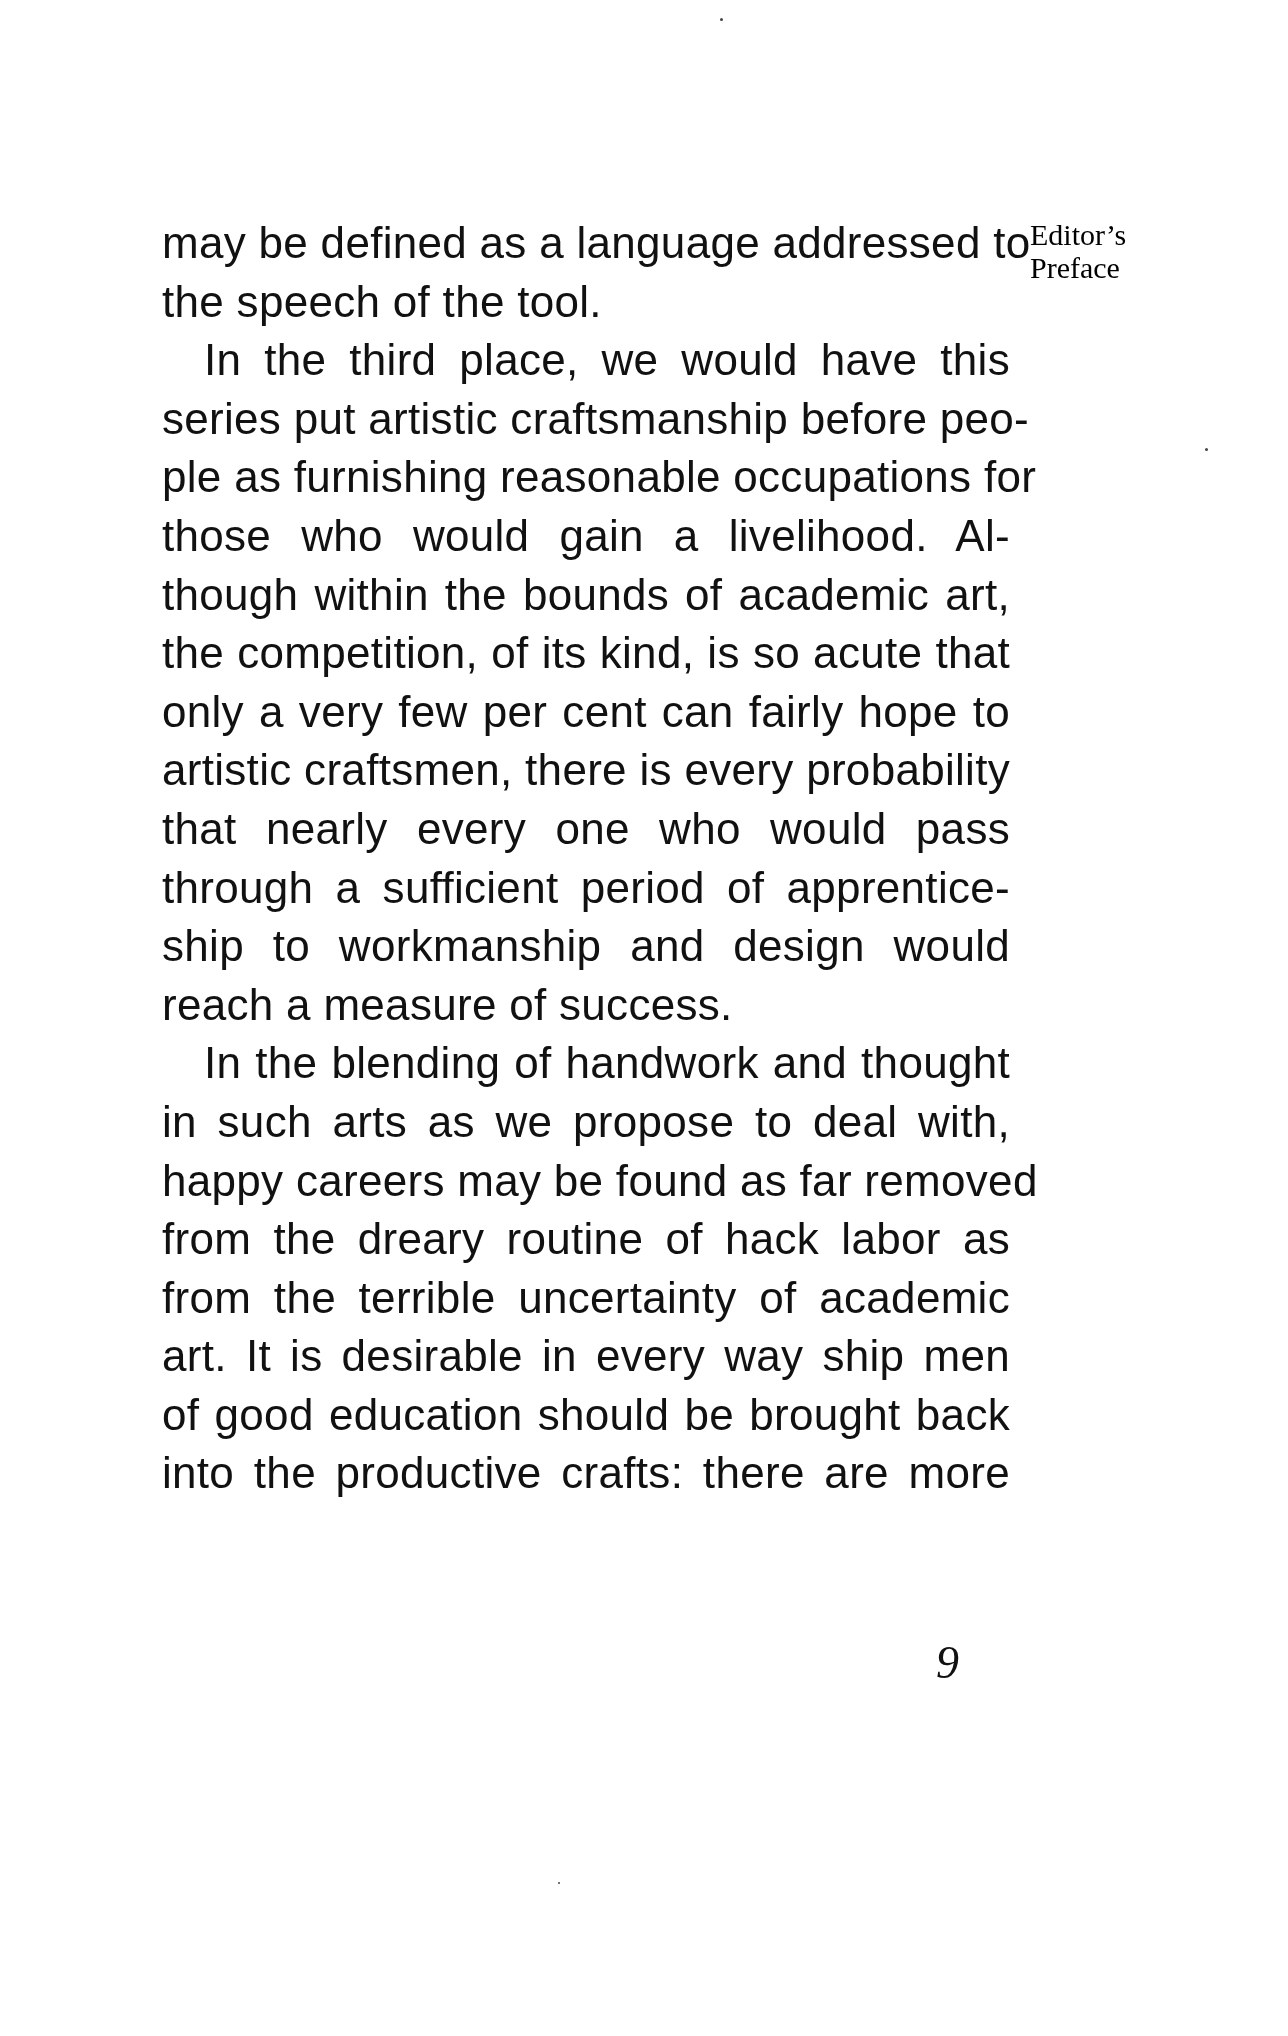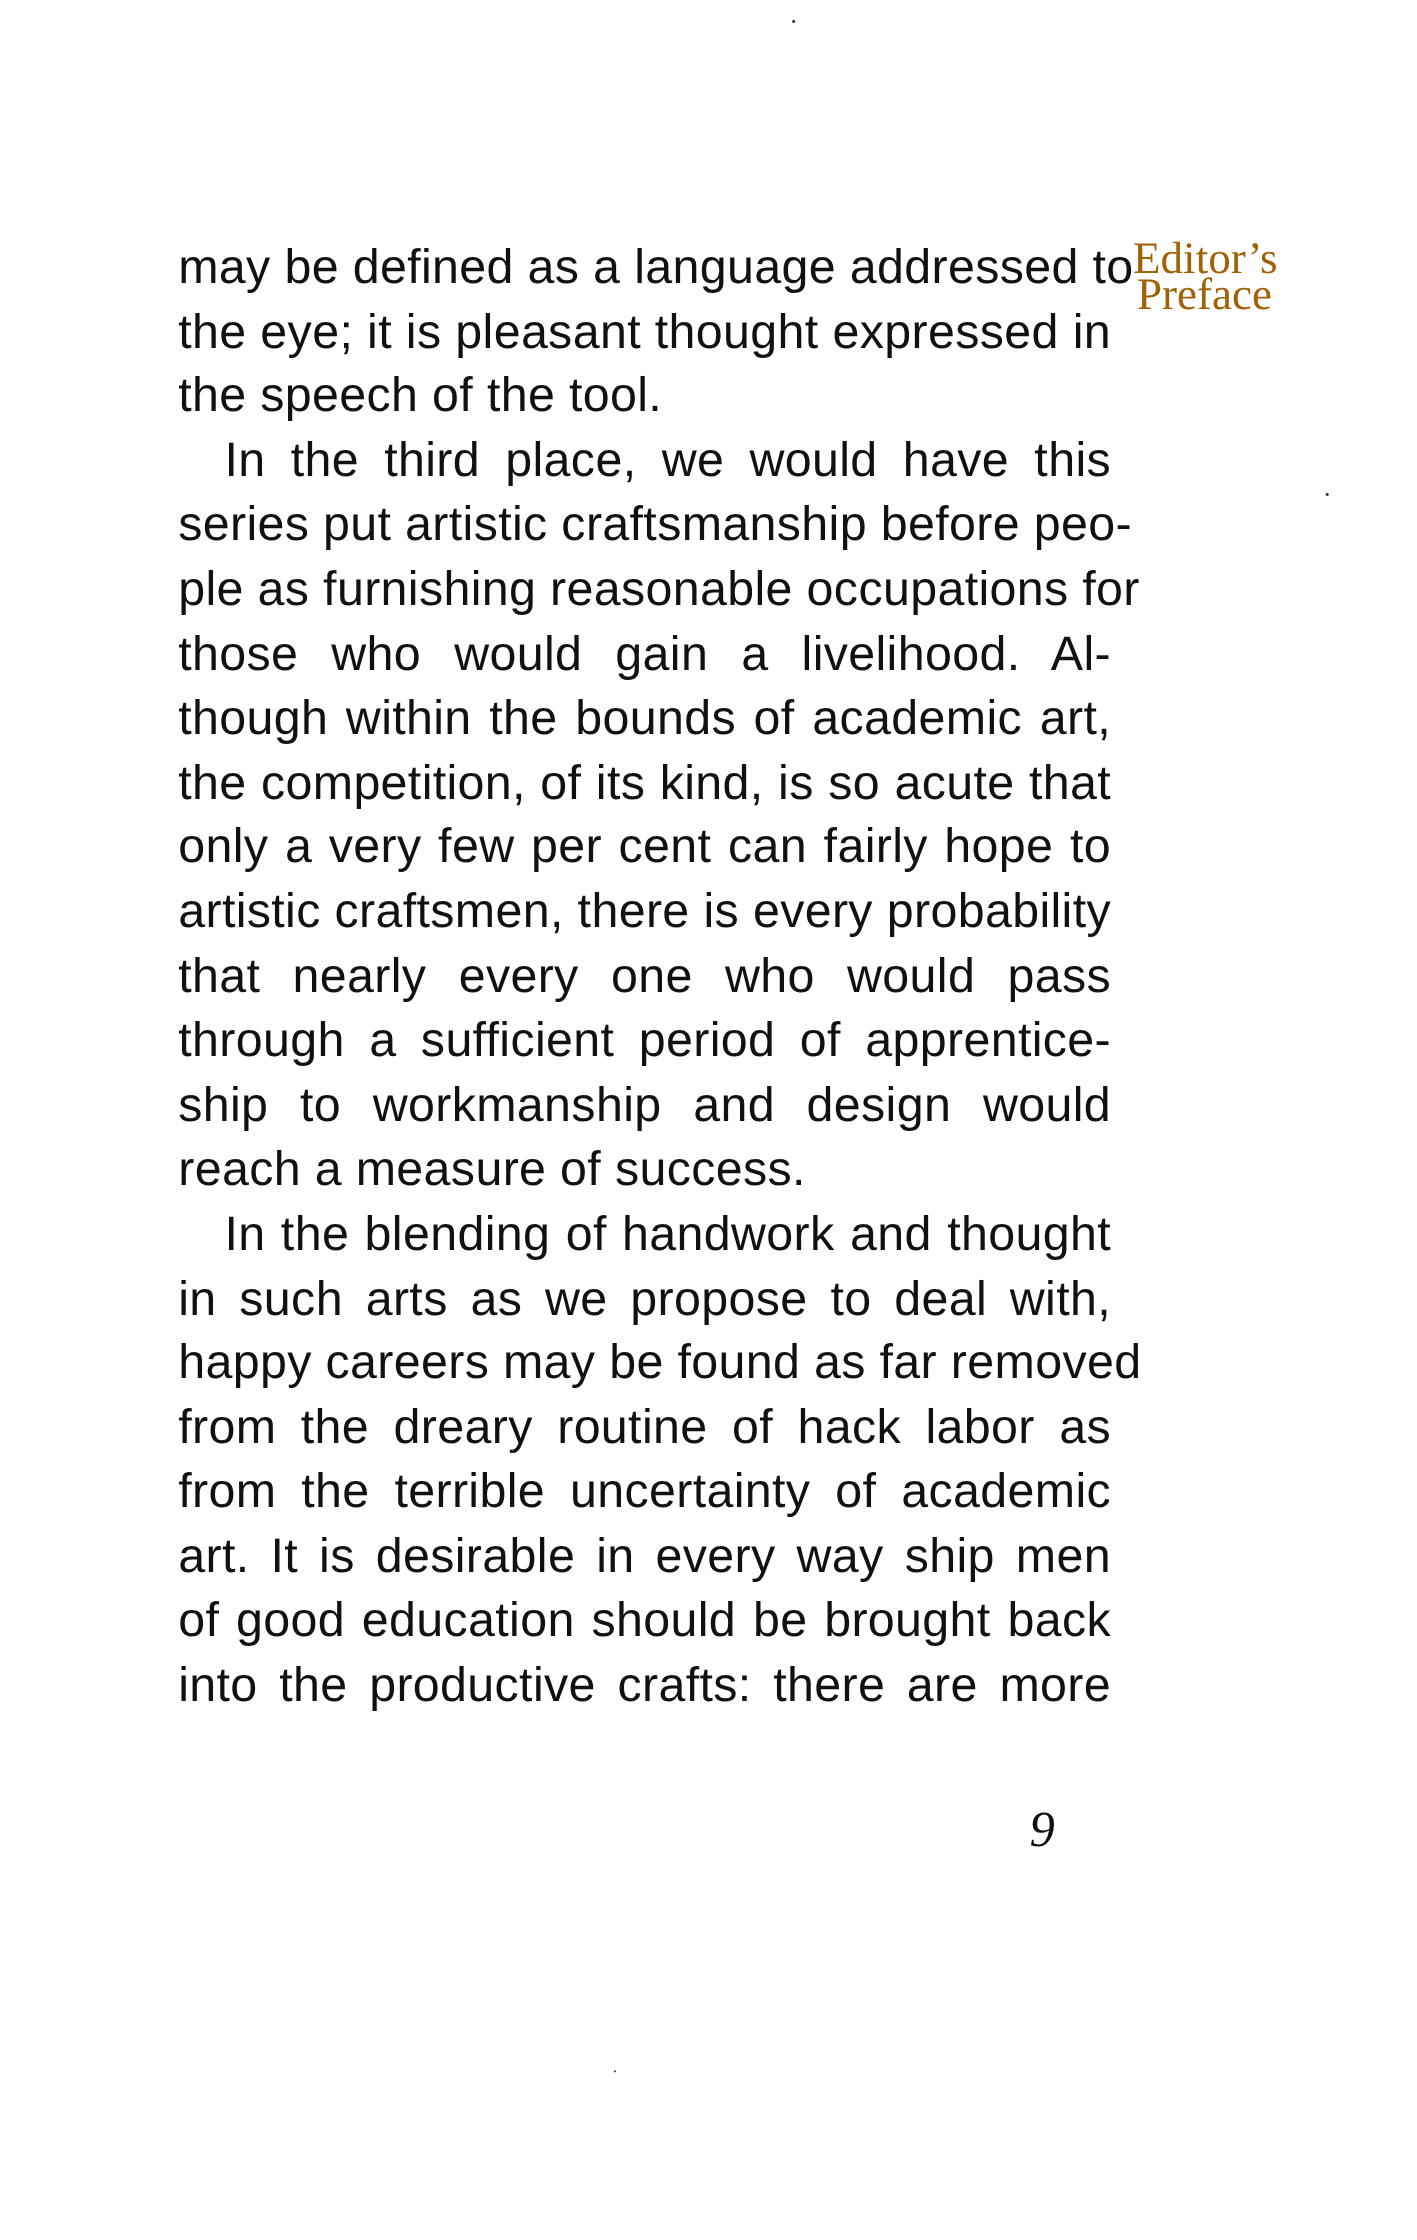--- a/index.html
+++ b/index.html
@@ -43,24 +43,23 @@
     }
     .line.indent {
       padding-left: 42px;
     }
     .margin-note {
       position: absolute;
       left: 1030px;
       top: 218px;
       width: 130px;
       font-family: "Liberation Serif", "DejaVu Serif", serif;
-      font-size: 41px;
+      font-size: 30px;
       line-height: 33px;
-      text-align: center;
-      color: #a16207;
+      color: #000000;
     }
     .margin-note span {
       display: block;
     }
     .page-number {
       position: absolute;
       left: 936px;
       top: 1636px;
       font-family: "Liberation Serif", "DejaVu Serif", serif;
       font-style: italic;
@@ -79,21 +78,20 @@
 <div class="page">
 
   <div class="margin-note">
     <span>Editor’s</span>
     <span>Preface</span>
   </div>
 
   <div class="body-text">
 
     <span class="line">may be defined as a language addressed to</span>
-    <span class="line">the eye; it is pleasant thought expressed in</span>
     <span class="line last">the speech of the tool.</span>
 
     <span class="line indent">In the third place, we would have this</span>
     <span class="line">series put artistic craftsmanship before peo-</span>
     <span class="line">ple as furnishing reasonable occupations for</span>
     <span class="line">those who would gain a livelihood.  Al-</span>
     <span class="line">though within the bounds of academic art,</span>
     <span class="line">the competition, of its kind, is so acute that</span>
     <span class="line">only a very few per cent can fairly hope to</span>
     <span class="line">artistic craftsmen, there is every probability</span>

